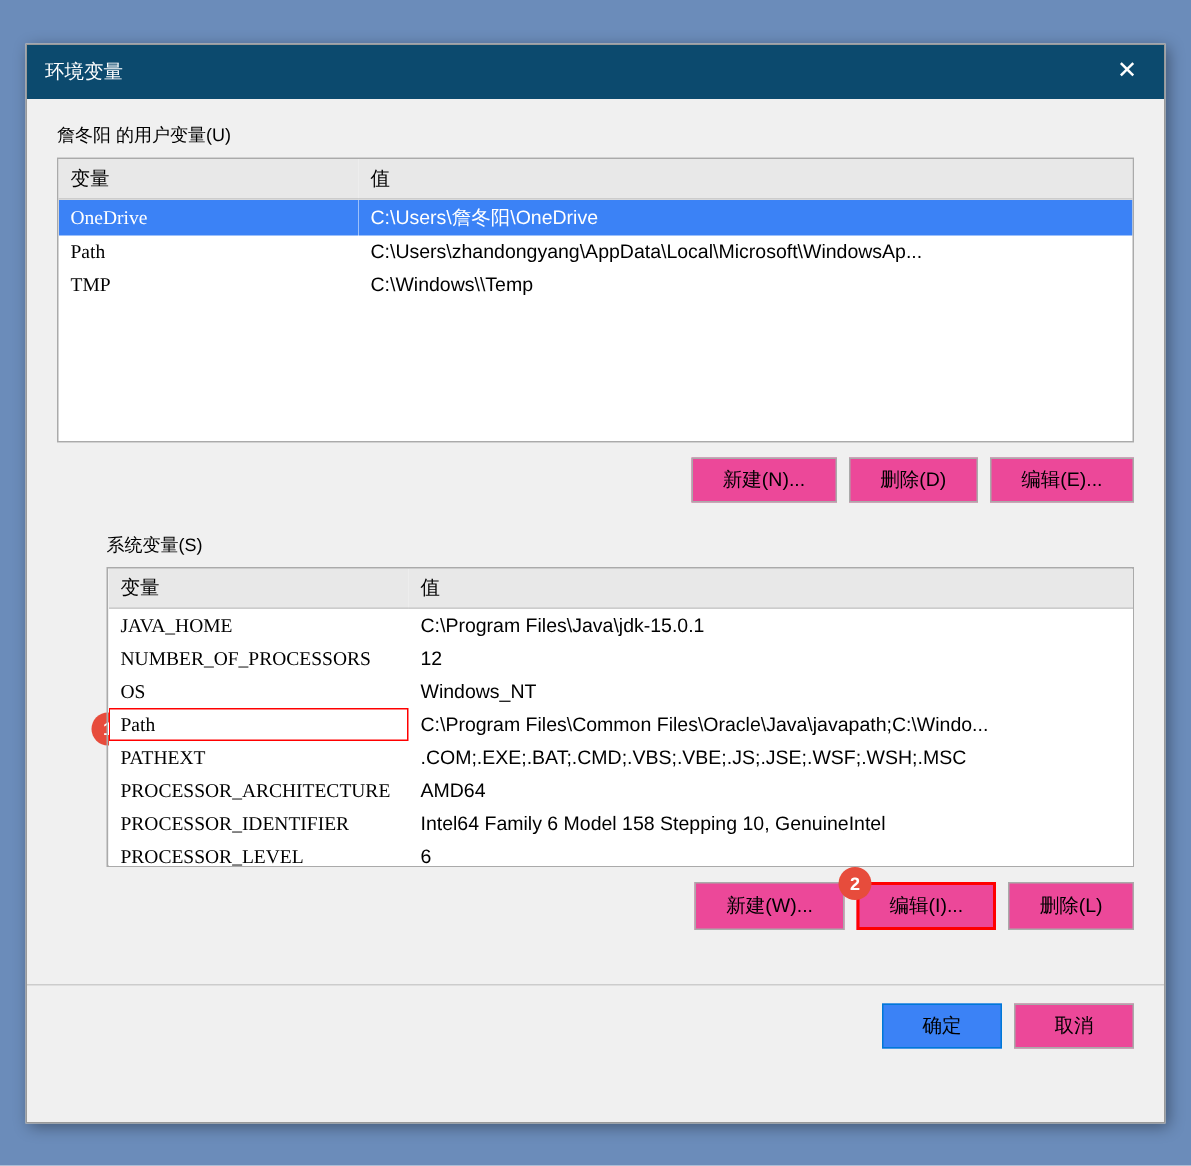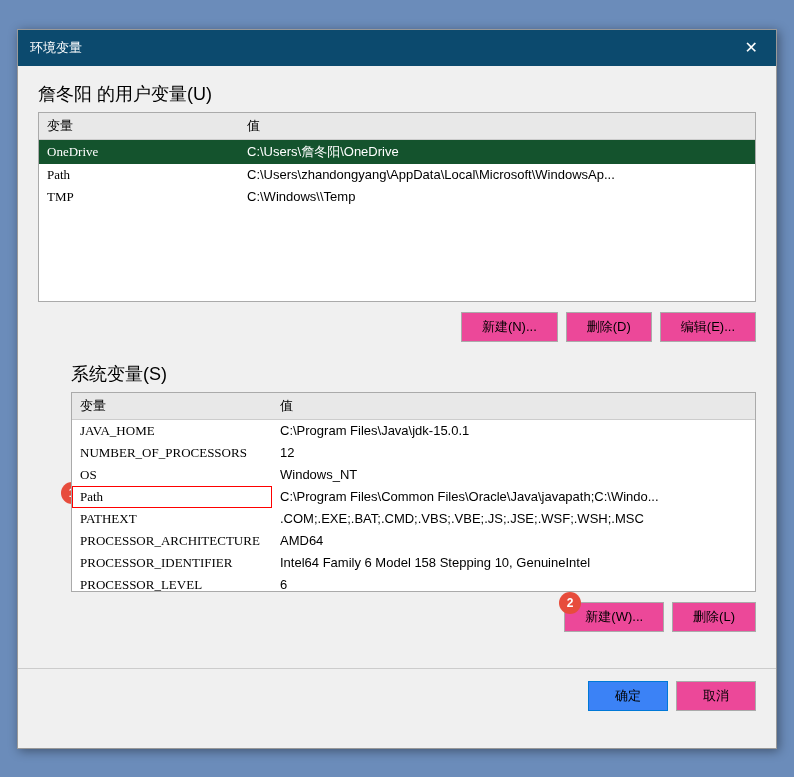--- a/index.html
+++ b/index.html
@@ -36,21 +36,21 @@
       line-height: 1;
       color: white;
       background: none;
       border: none;
       padding: 2px 6px;
     }
     .dialog-body {
       padding: 16px 20px;
     }
     .section-label {
-      font-size: 18px;
+      font-size: 12px;
       margin-bottom: 6px;
       color: #000;
     }
     .table-container {
       border: 1px solid #aaa;
       background: white;
       height: 190px;
       overflow-y: auto;
       margin-bottom: 10px;
     }
@@ -69,21 +69,21 @@
       font-size: 13px;
     }
     .table-row td {
       padding: 3px 8px;
       font-size: 13px;
       white-space: nowrap;
       overflow: hidden;
       text-overflow: ellipsis;
     }
     .table-row.selected td {
-      background: #14532d;
+      background: #3b82f6;
       color: white;
     }
     .table-row.highlighted td:first-child {
       outline: 1px solid red;
       outline-offset: -1px;
     }
     .col-var { width: 200px; font-family: Liberation Serif, serif; }
     .col-val { }
     .btn-row {
       display: flex;
@@ -227,20 +227,21 @@
                 <td class="col-var">PROCESSOR_LEVEL</td>
                 <td>6</td>
               </tr>
             </tbody>
         </table>
       </div>
       <div class="btn-row" style="position:relative;">
 
         <div class="circle-badge" style="position:absolute; right:175px; top:-10px;">2</div>
         <button class="btn" id="sys-btn-0">新建(W)...</button>
+        <button class="btn highlighted" id="sys-btn-1">编辑(I)...</button>
         <button class="btn" id="sys-btn-2">删除(L)</button>
       </div>
     </div>
   </div>
 
   <div class="bottom-btn-row">
     <button class="btn btn-primary">确定</button>
     <button class="btn">取消</button>
   </div>
 </div>

